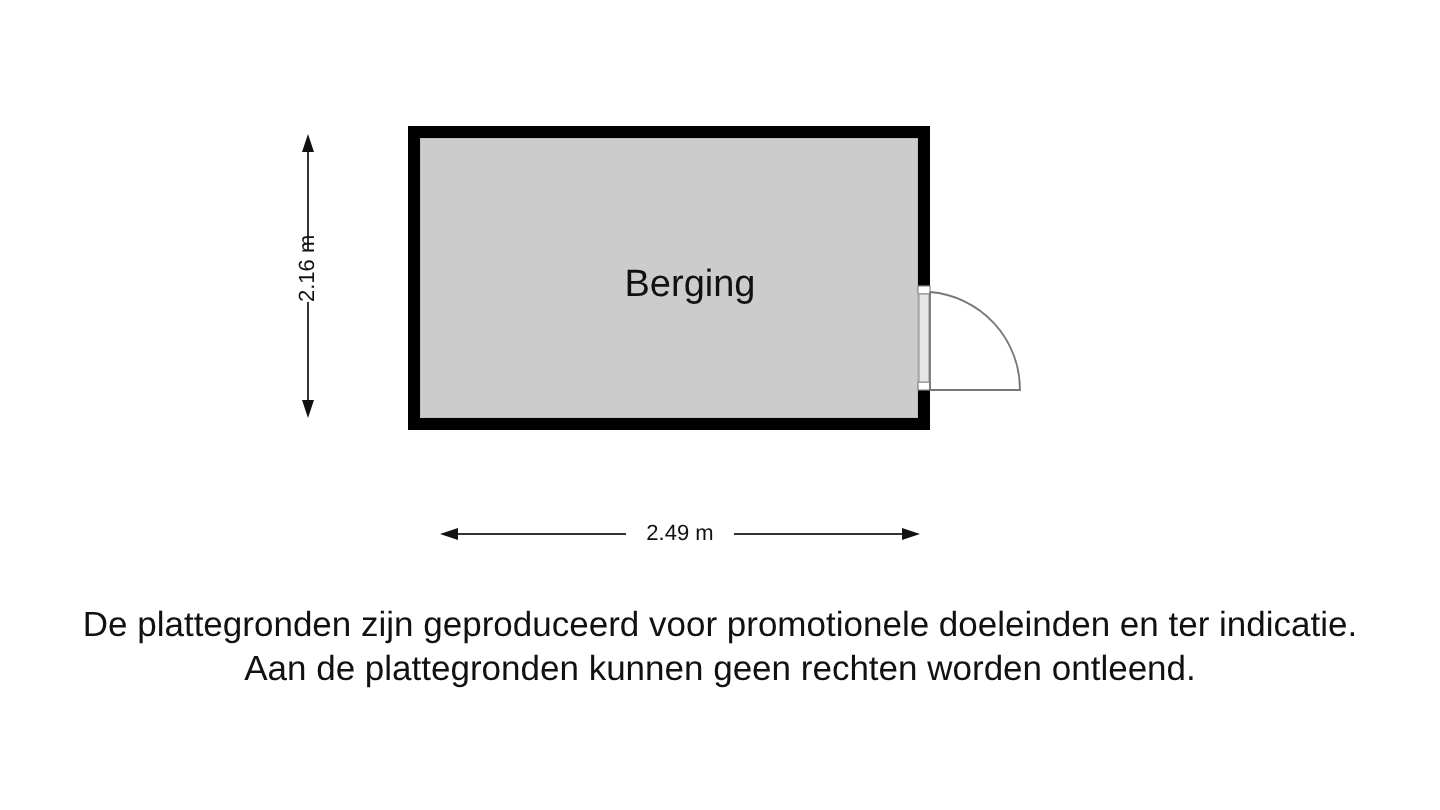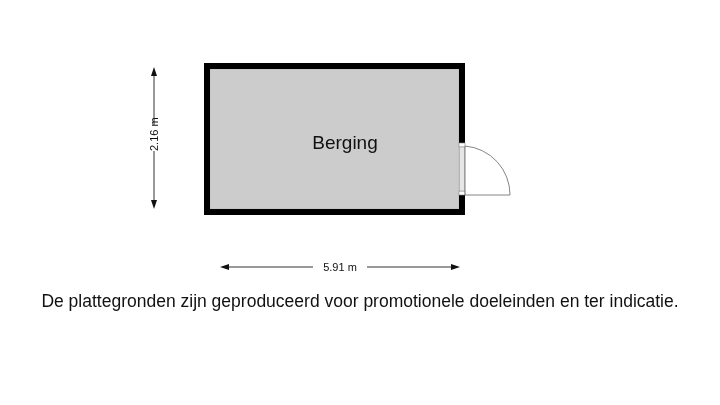--- a/index.html
+++ b/index.html
@@ -6,21 +6,21 @@
   body { width:720px; height:405px; position:relative; overflow:hidden;
          font-family:"Liberation Sans", sans-serif; color:#111; }
   #plan { position:absolute; left:0; top:0; width:720px; height:405px; }
   .room-label { position:absolute; left:285px; top:132px; width:120px; text-align:center;
                 font-size:19px; color:#111; }
   .dim-v { position:absolute; left:141px; top:128px; width:26px; height:20px;
            transform:rotate(-90deg); transform-origin:center; text-align:center;
            font-size:11px; background:#fff; line-height:20px; white-space:nowrap; }
   .dim-h { position:absolute; left:314px; top:259px; width:52px; text-align:center;
            font-size:11px; background:#fff; line-height:16px; white-space:nowrap; }
-  .disclaimer { position:absolute; left:0; top:290px; width:720px; text-align:center;
+  .disclaimer { position:absolute; left:0; top:301px; width:720px; text-align:center;
                 font-size:17.5px; line-height:22px; color:#111; }
   .disclaimer div { white-space:nowrap; }
 </style>
 </head>
 <body>
 
 <svg id="plan" viewBox="0 0 720 405" xmlns="http://www.w3.org/2000/svg">
 
   <rect x="210" y="69" width="249" height="140" fill="#cccccc"></rect>
 
@@ -52,17 +52,18 @@
   <g stroke="#333" fill="#111">
     <line x1="228" y1="267" x2="313" y2="267" stroke-width="1"></line>
     <line x1="367" y1="267" x2="452" y2="267" stroke-width="1"></line>
     <polygon points="220,267 229,264 229,270" stroke="none"></polygon>
     <polygon points="460,267 451,264 451,270" stroke="none"></polygon>
   </g>
 </svg>
 
 <div class="room-label">Berging</div>
 <div class="dim-v">2.16 m</div>
-<div class="dim-h">5.91 m</div>
+<div class="dim-h">2.49 m</div>
 
 <div class="disclaimer">
   <div>De plattegronden zijn geproduceerd voor promotionele doeleinden en ter indicatie.</div>
+  <div>Aan de plattegronden kunnen geen rechten worden ontleend.</div>
 </div>
 
 </body></html>

